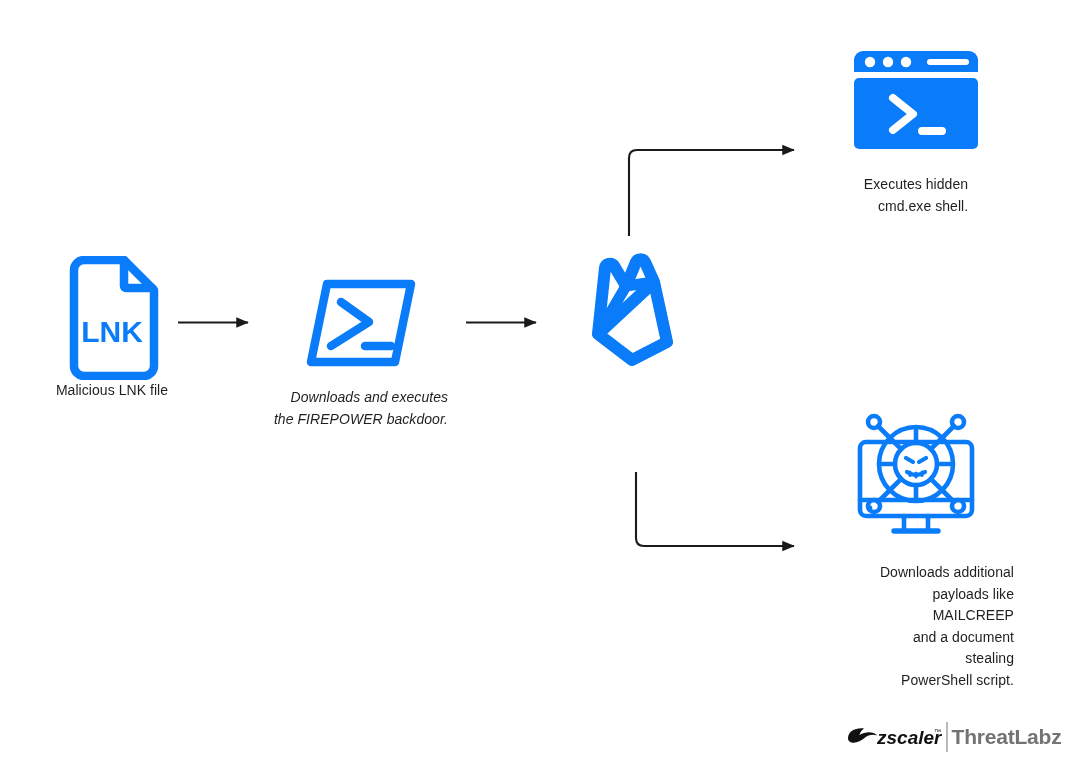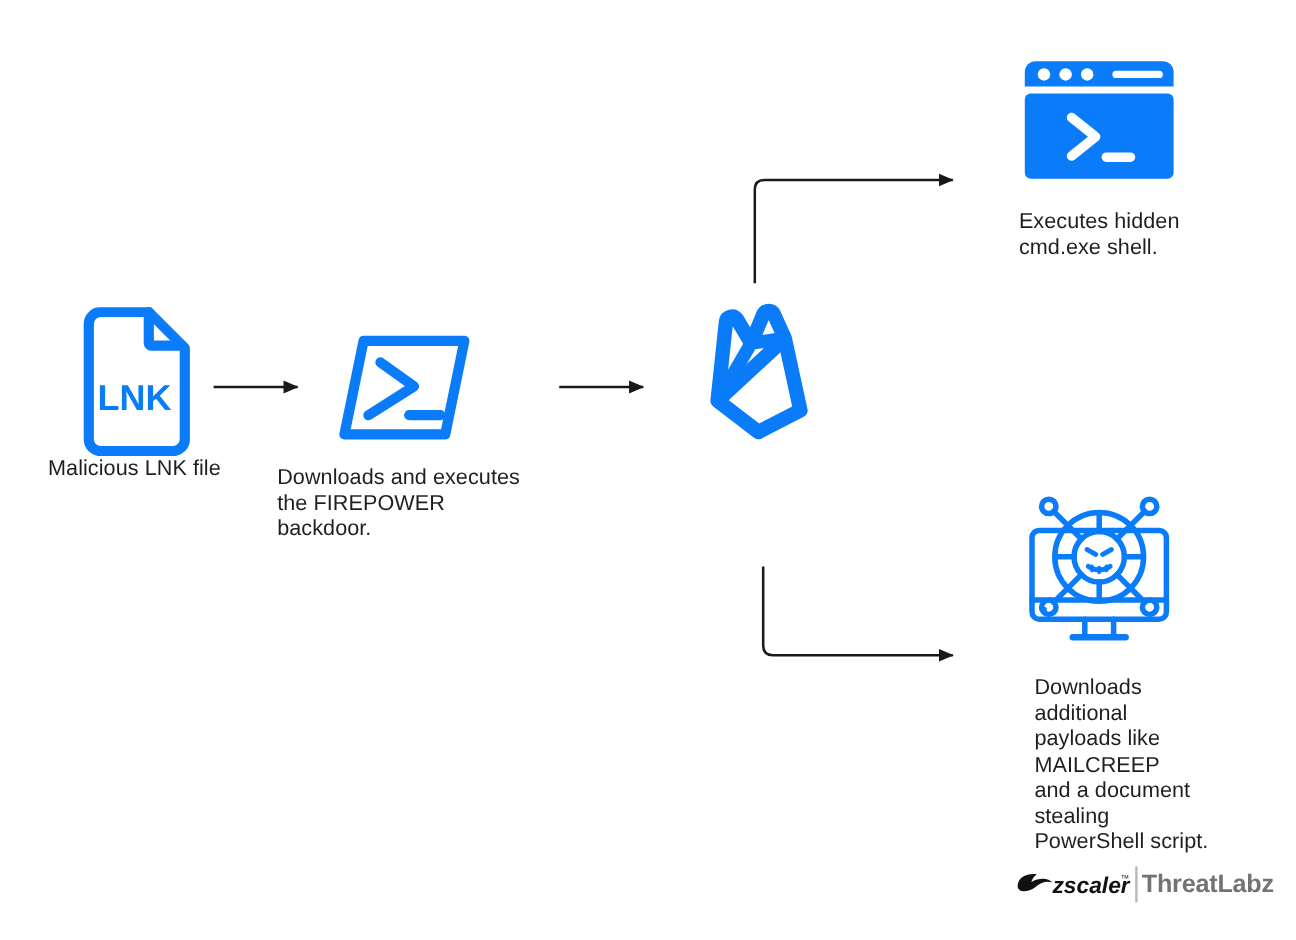--- a/index.html
+++ b/index.html
@@ -19,36 +19,36 @@
     position: absolute;
     inset: 0;
   }
   .node {
     position: absolute;
     display: flex;
     flex-direction: column;
     align-items: center;
   }
   .caption {
-    font-size: 18px;
+    font-size: 14px;
     line-height: 21.5px;
     color: #1f1f1f;
-    text-align: left;
+    text-align: right;
     white-space: pre-line;
     letter-spacing: 0.05px;
   }
   .icon-wrap {
     display: block;
     line-height: 0;
   }
 
   
   #node-lnk        { left: 16px;  top: 256px; width: 192px; }
   #node-lnk .caption   { }
-  #node-powershell { left: 231px; top: 276px; width: 212px; }
+  #node-powershell { left: 255px; top: 276px; width: 212px; font-style: italic; }
   #node-powershell .caption { margin-top: 17px; }
   #node-firebase   { left: 533px; top: 250px; width: 202px; }
   #node-firebase .caption  { margin-top: 19px; }
   #node-terminal   { left: 824px; top: 48px;  width: 184px; }
   #node-terminal .caption  { margin-top: 22px; }
   #node-malware    { left: 818px; top: 404px; width: 196px; }
   #node-malware .caption   { margin-top: 16px; margin-left: 44px; }
 
   
   #brand-logo {

